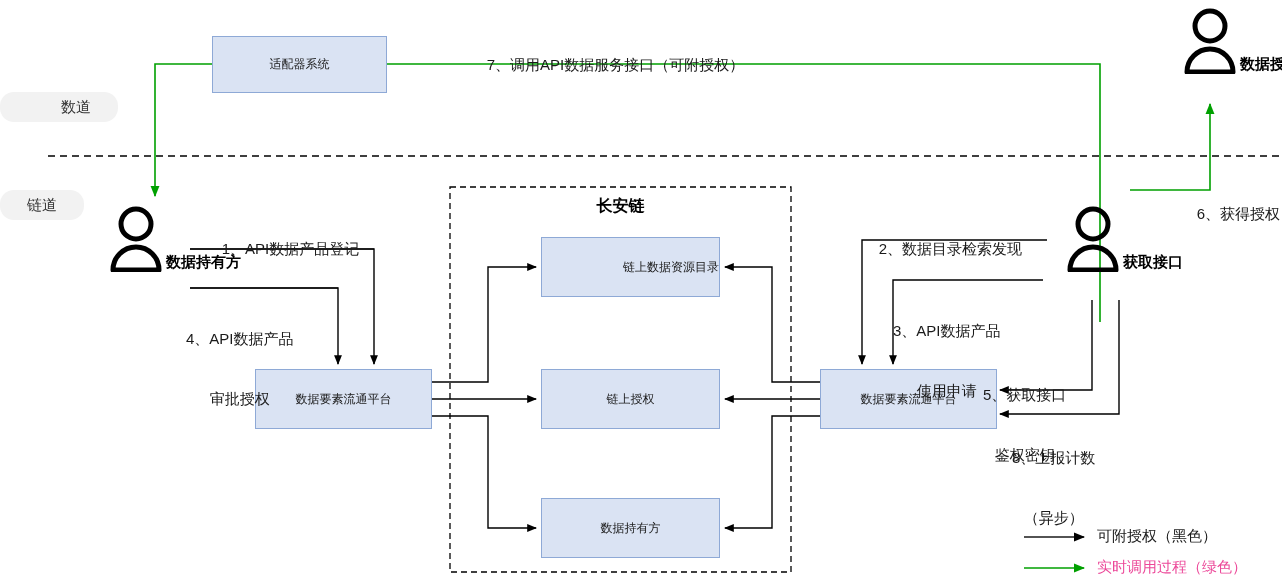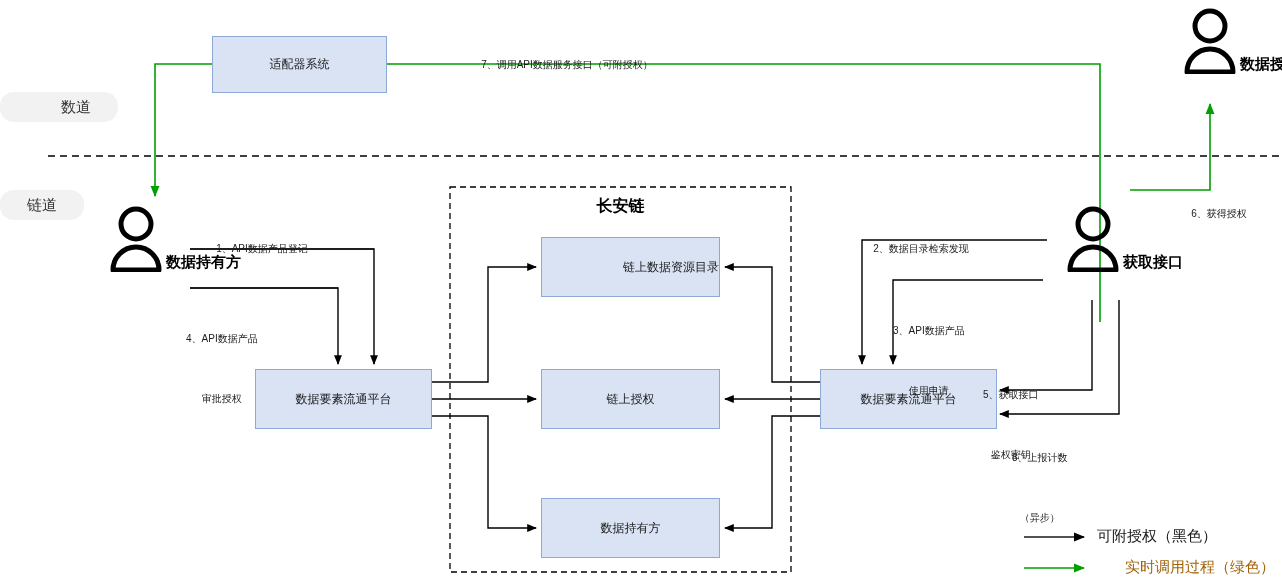--- a/index.html
+++ b/index.html
@@ -53,40 +53,40 @@
   }
   .actor-label {
     font-size: 15px;
     font-weight: bold;
     color: #000000;
     margin-top: 2px;
     white-space: nowrap;
   }
   .flow-label {
     position: absolute;
-    font-size: 10px;
+    font-size: 15px;
     color: #1a1a1a;
     white-space: pre;
     line-height: 20px;
   }
   .flow-label.center { text-align: center; }
   .chain-title {
     position: absolute;
     font-size: 16px;
     font-weight: bold;
     color: #000000;
     text-align: center;
   }
   .legend-text {
     position: absolute;
     font-size: 15px;
     white-space: nowrap;
   }
   .legend-black { color: #1a1a1a; }
-  .legend-green { color: #a16207; margin-left: 28px; }
+  .legend-green { color: #ec4899; }
 </style>
 </head>
 <body>
 
 <div id="page">
 
   <div class="lane-badge" style="left:0px; top:92px;padding-left:34px;">
     <span>数道</span>
   </div>
   <div class="lane-badge" style="left:0px; top:190px;">

